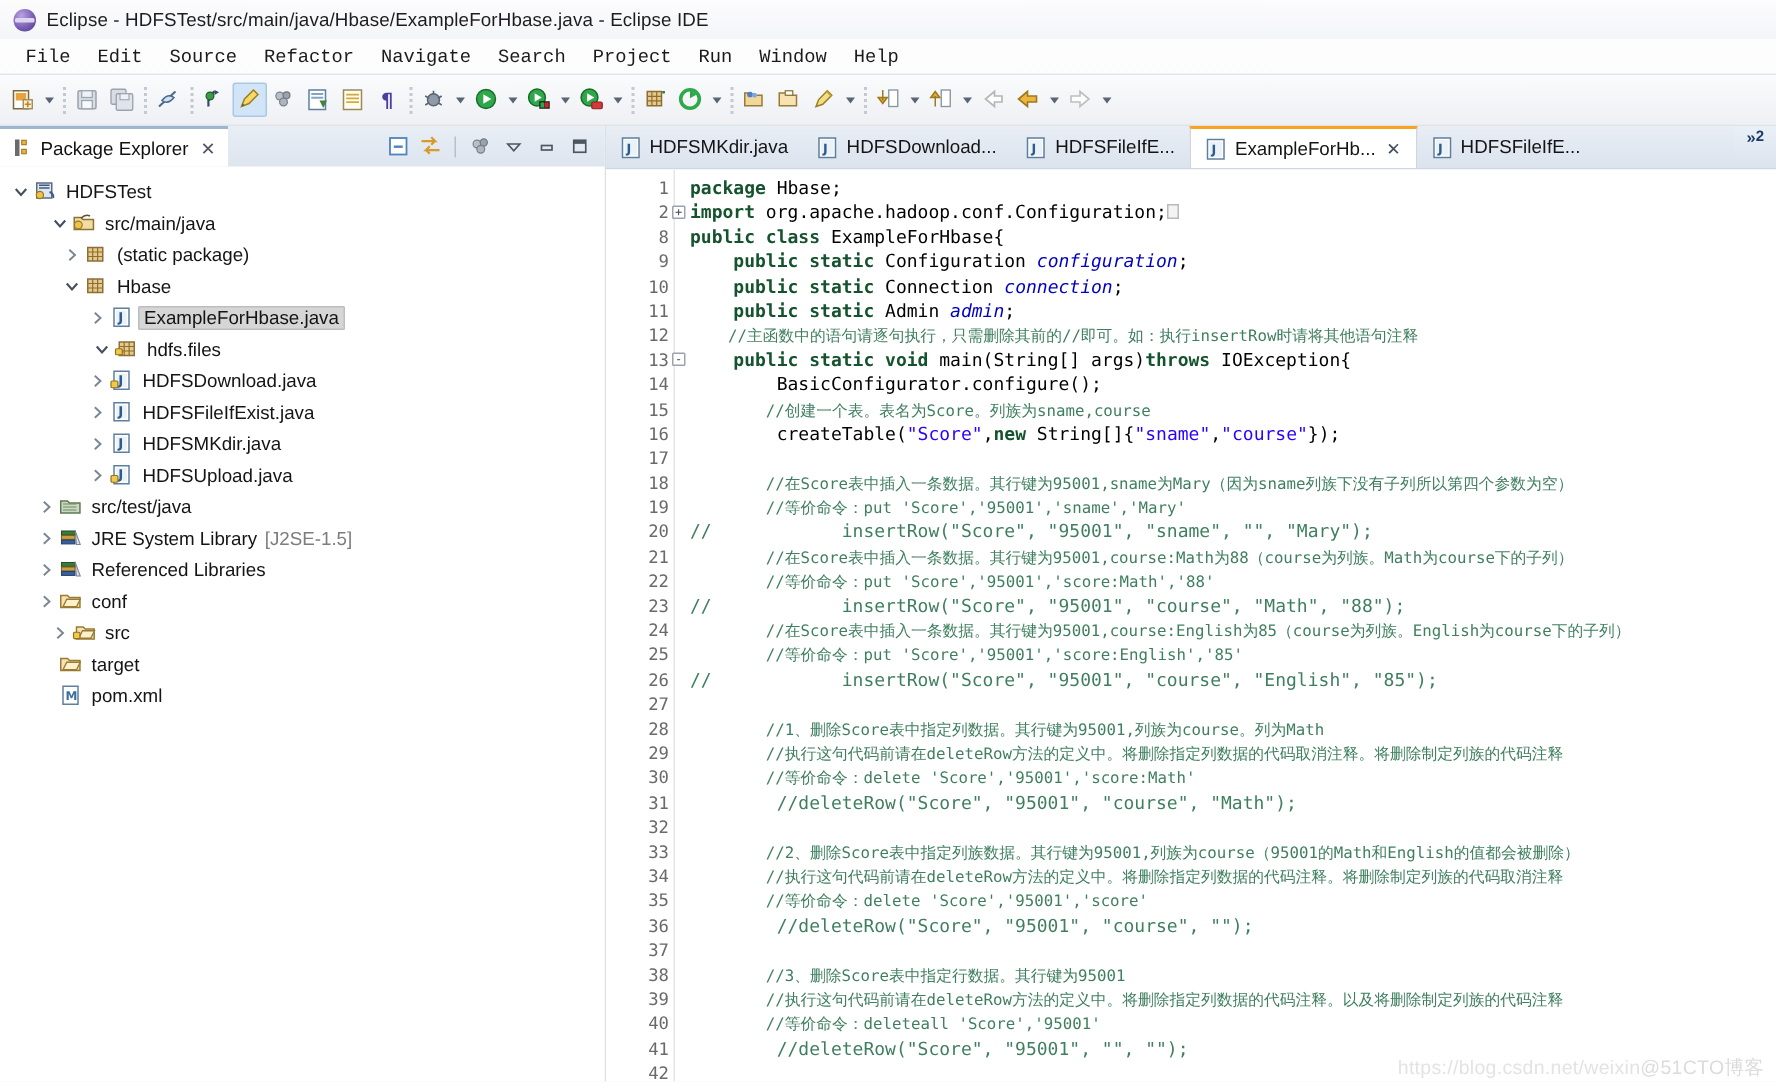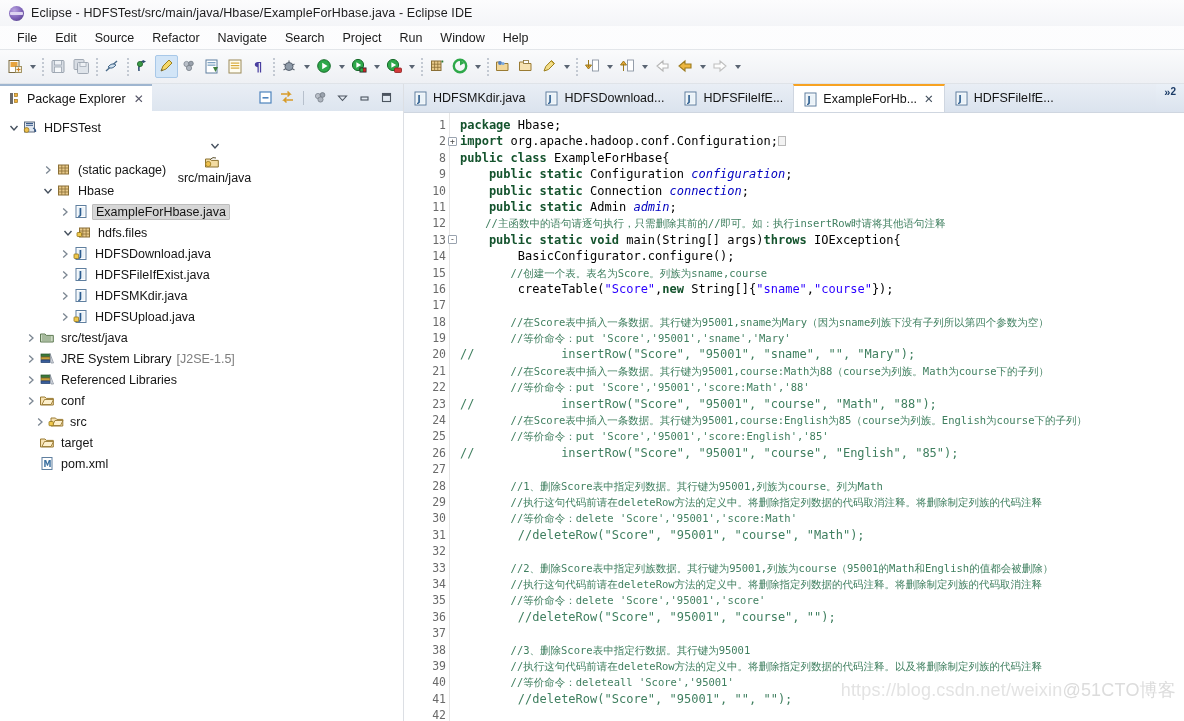--- a/index.html
+++ b/index.html
@@ -35,20 +35,21 @@
     background:#ded5f1; border-radius:1px;
   }
   .title-text { font-size: 12.5px; color: #1d1d1d; letter-spacing: .1px; }
 
   
   .menubar {
     height: 24px; flex: 0 0 24px;
     display: flex; align-items: center;
     padding-left: 8px;
     border-bottom: 1px solid #e3e6ea;
+    font-family: Liberation Mono, monospace;
   }
   .menu-item {
     font-size: 12.5px; color: #1b1b1b;
     padding: 2px 9px; cursor: default; white-space: nowrap;
   }
 
   
   .toolbar {
     height: 34px; flex: 0 0 34px;
     display: flex; align-items: center;
@@ -194,22 +195,22 @@
   }
   .cline { height: 16.4px; line-height: 16.4px; white-space: pre; }
   .kw { color:#14532d; font-weight:bold;margin-top:16px; }
   .fld { color:#0000c0; font-style: italic; }
   .mth { color:#000; }
   .str { color:#2a00ff; }
   .cmt { color:#3f7f5f; }
   .cmt-sm { color:#3f7f5f; font-size:10.5px; }
 
   .watermark {
-    position:absolute; right: 8px; bottom: 19px;
-    font-size: 18px; color: #e3e3e3; white-space: nowrap;
+    position:absolute; right: 8px; bottom: 0;
+    font-size: 13px; color: #e3e3e3; white-space: nowrap;
     pointer-events: none; letter-spacing: .2px;
   }
   .watermark .wm2 { color:#dcdcdc; }
 
   svg { display:block; }
 </style>
 </head>
 <body>
 
 <div id="app">
@@ -521,21 +522,21 @@
             <span class="ticon">
               <svg width="17" height="17" viewBox="0 0 17 17">
                 <rect x="2.5" y="3" width="10" height="10" fill="#dfe6ef" stroke="#5c6b80" stroke-width="1"></rect>
                 <path d="M4 4.5h7M4 6.3h7" stroke="#3a5b8a" stroke-width="1"></path>
                 <path d="M11 9 q3 1 2.5 4" fill="none" stroke="#3a5b8a" stroke-width="1.3"></path>
                 <circle cx="4.6" cy="11" r="2.4" fill="#efc14f" stroke="#97791f" stroke-width=".8"></circle>
               </svg>
             </span>
             <span class="tlabel">HDFSTest</span>
           </div>
-          <div class="tree-row" style="padding-left: 32px; flex-direction: column;">
+          <div class="tree-row" style="padding-left: 32px;">
             <span class="twisty">
               <svg width="10" height="10" viewBox="0 0 10 10">
                 <path d="M1.5 3 L5 7 L8.5 3" fill="none" stroke="#45505e" stroke-width="1.4"></path>
               </svg>
             </span>
             <span class="ticon">
               <svg width="17" height="17" viewBox="0 0 17 17">
                 <path d="M1.5 13 V5 h4.5 l1.3 1.4 h7 V13 z" fill="#f3dca2" stroke="#8d7330" stroke-width="1"></path>
                 <circle cx="4.2" cy="10" r="2.6" fill="#efc14f" stroke="#97791f" stroke-width=".8"></circle>
                 <path d="M6 5.5 q3 -3 6 -1.5" fill="none" stroke="#5b4f2c" stroke-width="1"></path>

